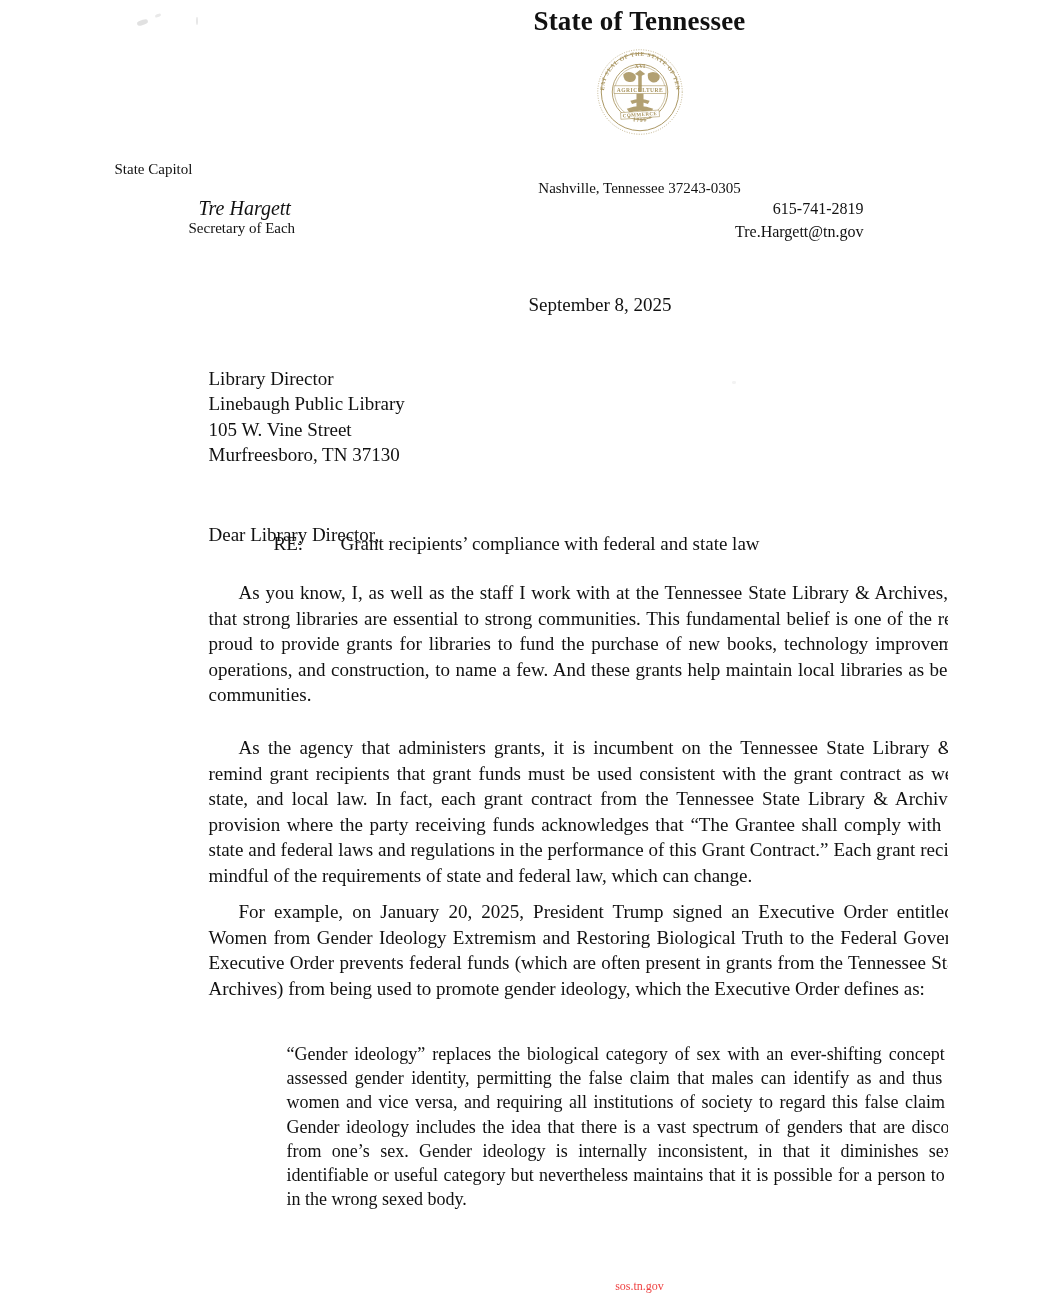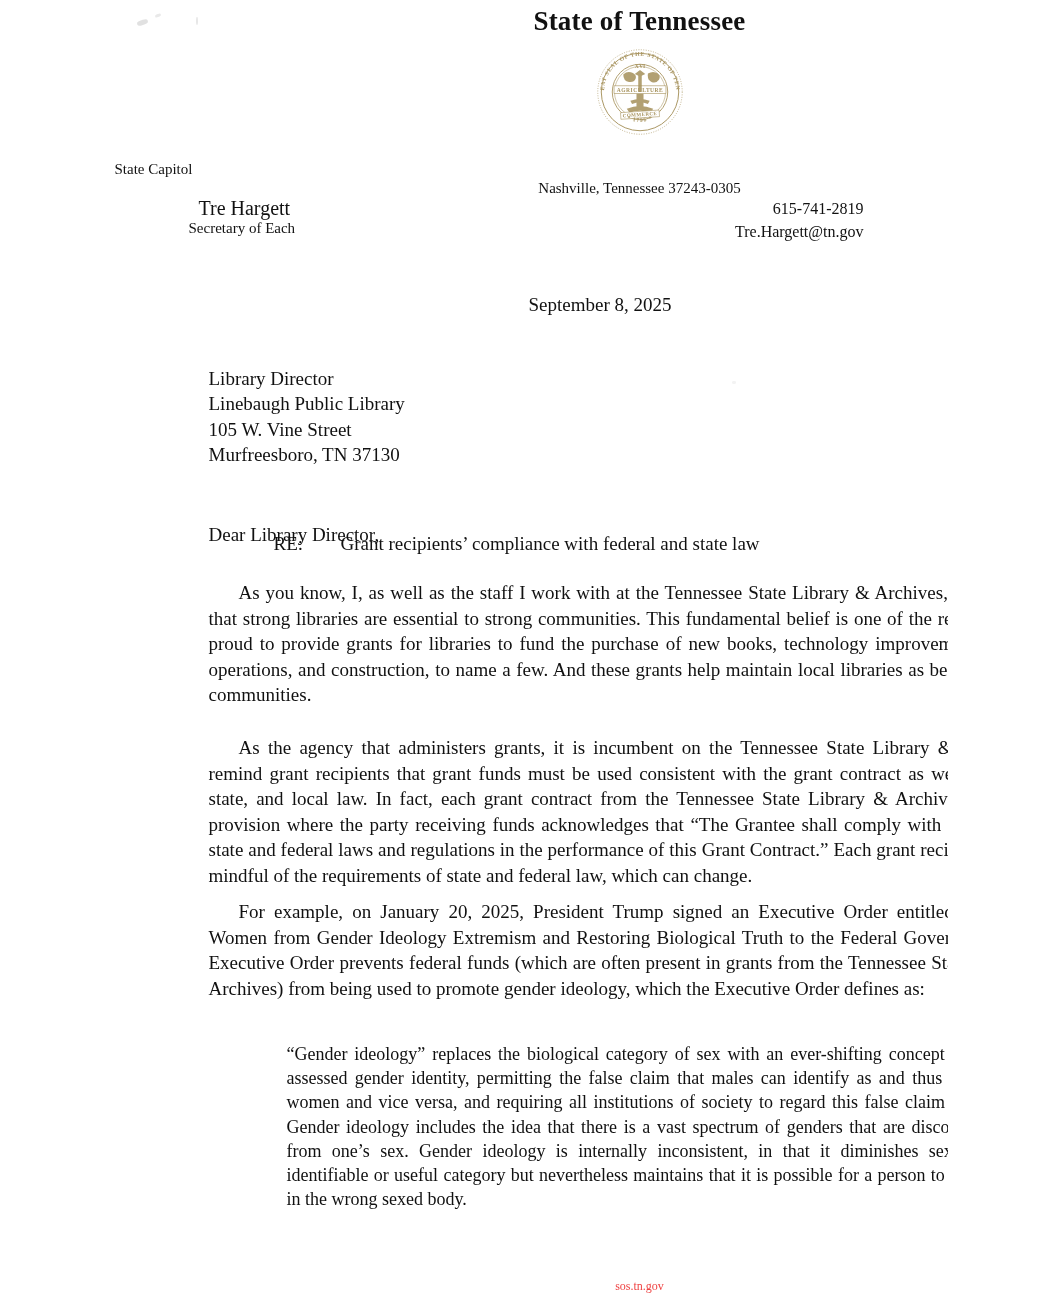--- a/index.html
+++ b/index.html
@@ -97,20 +97,21 @@
   
   .officer {
     position: absolute;
     top: 197px;
     left: 78px;
   }
   .officer-name {
     font-size: 20px;
     line-height: 1.12;
     padding-left: 10px;
+    font-style: italic;
   }
   .officer-role {
     font-size: 15px;
     line-height: 1.2;
   }
   .contact {
     position: absolute;
     top: 198px;
     right: 84px;
     text-align: right;

